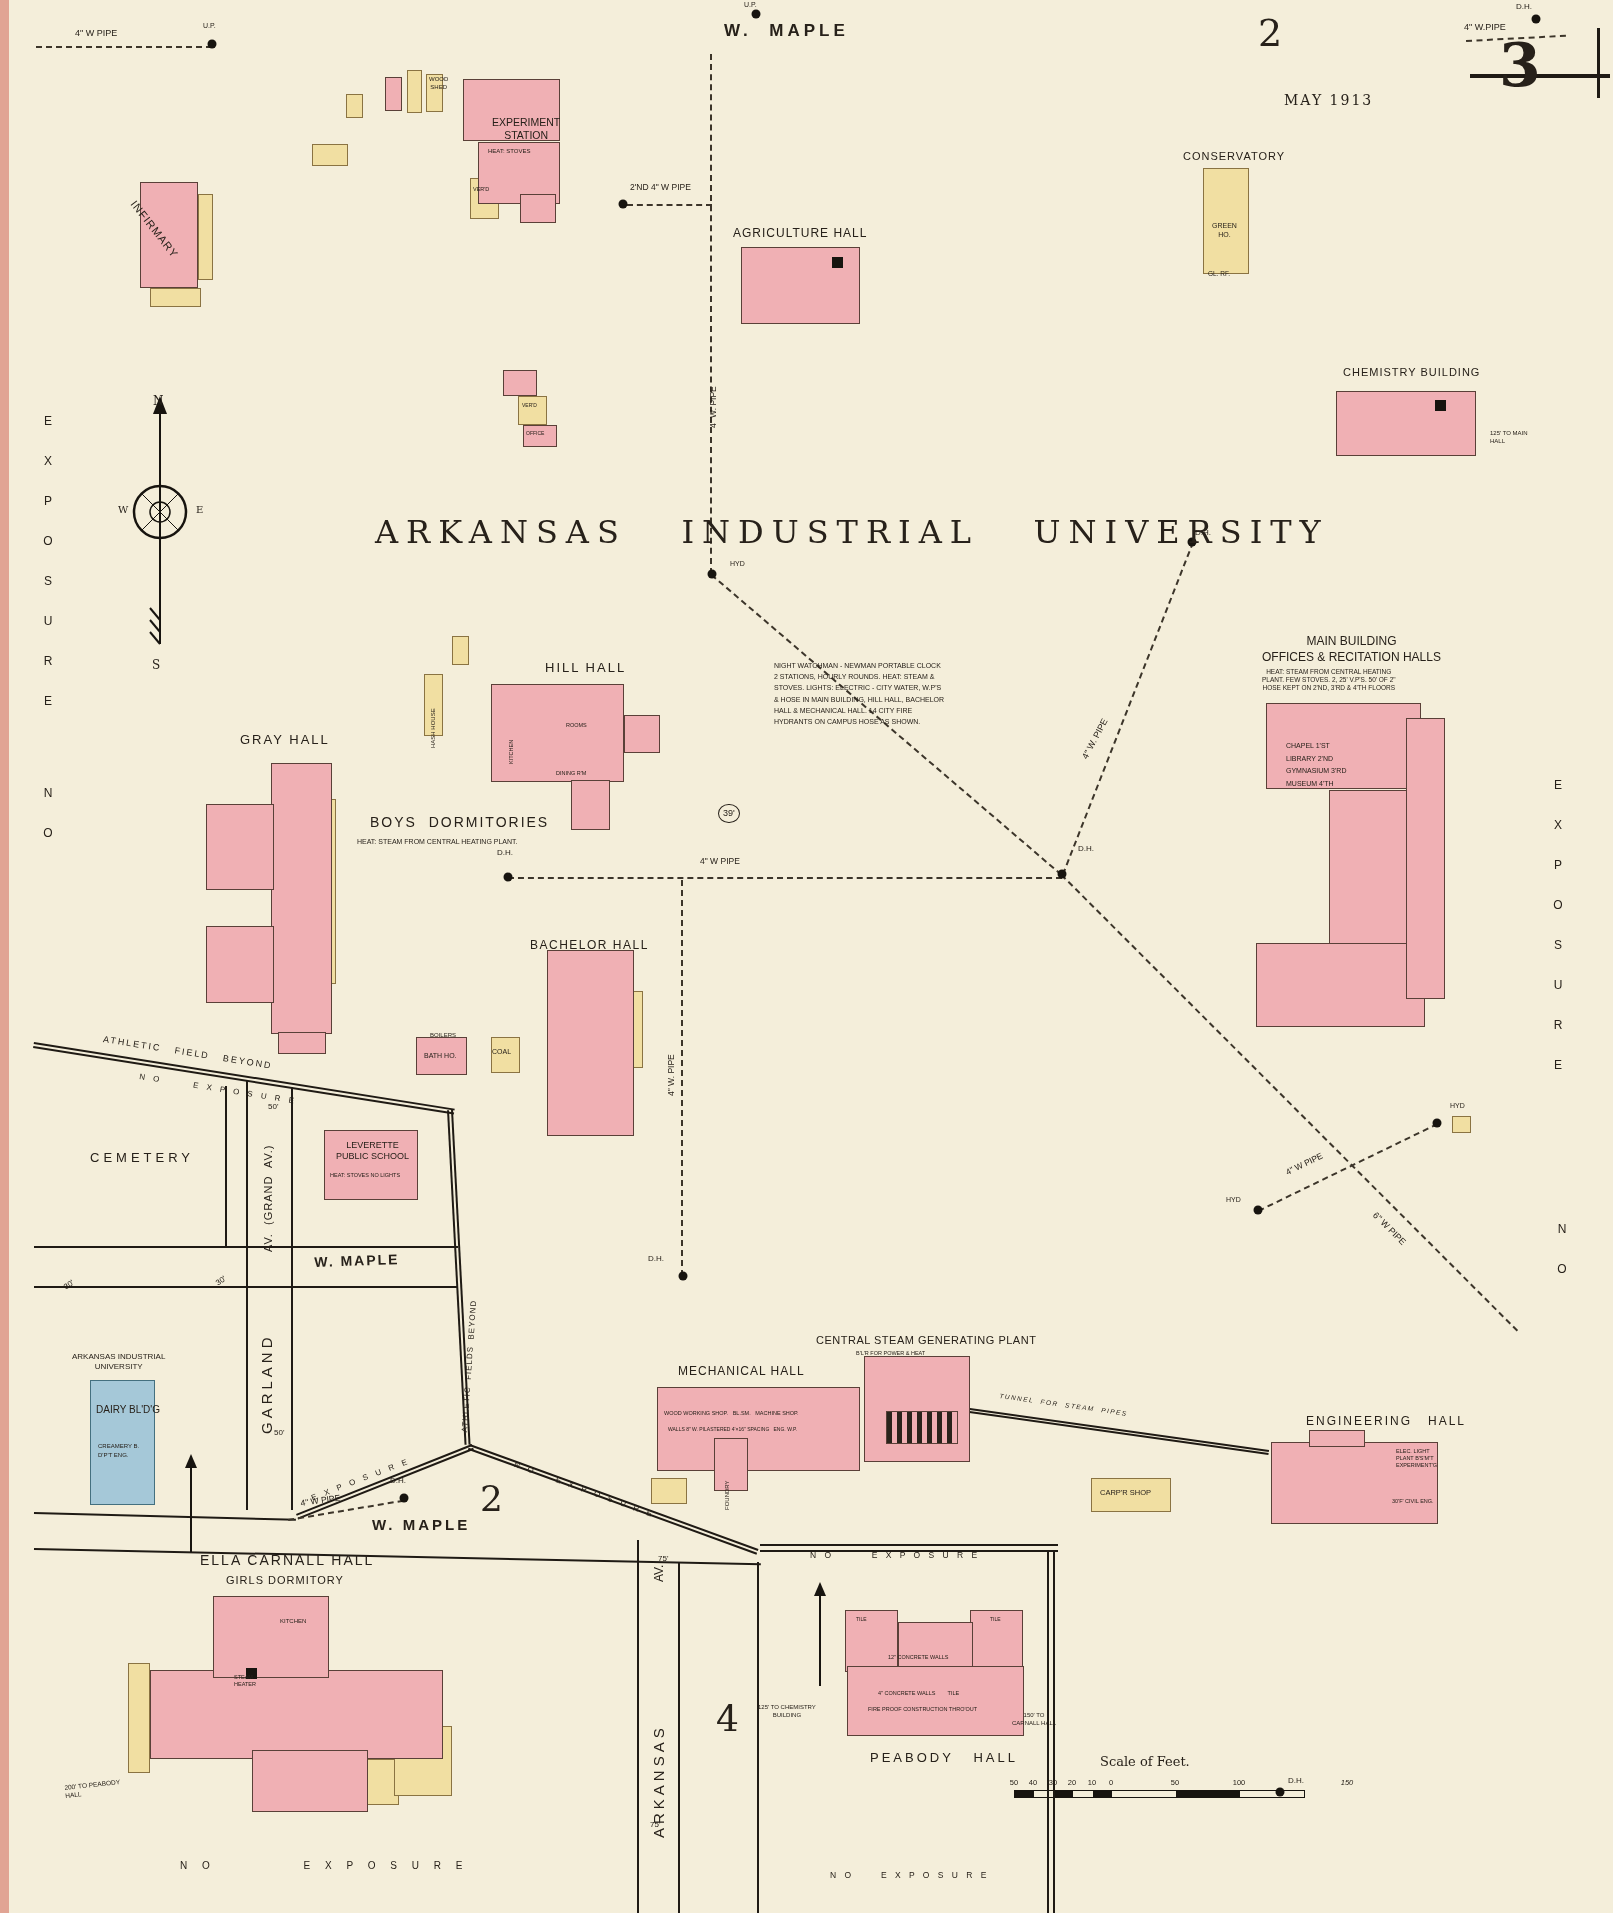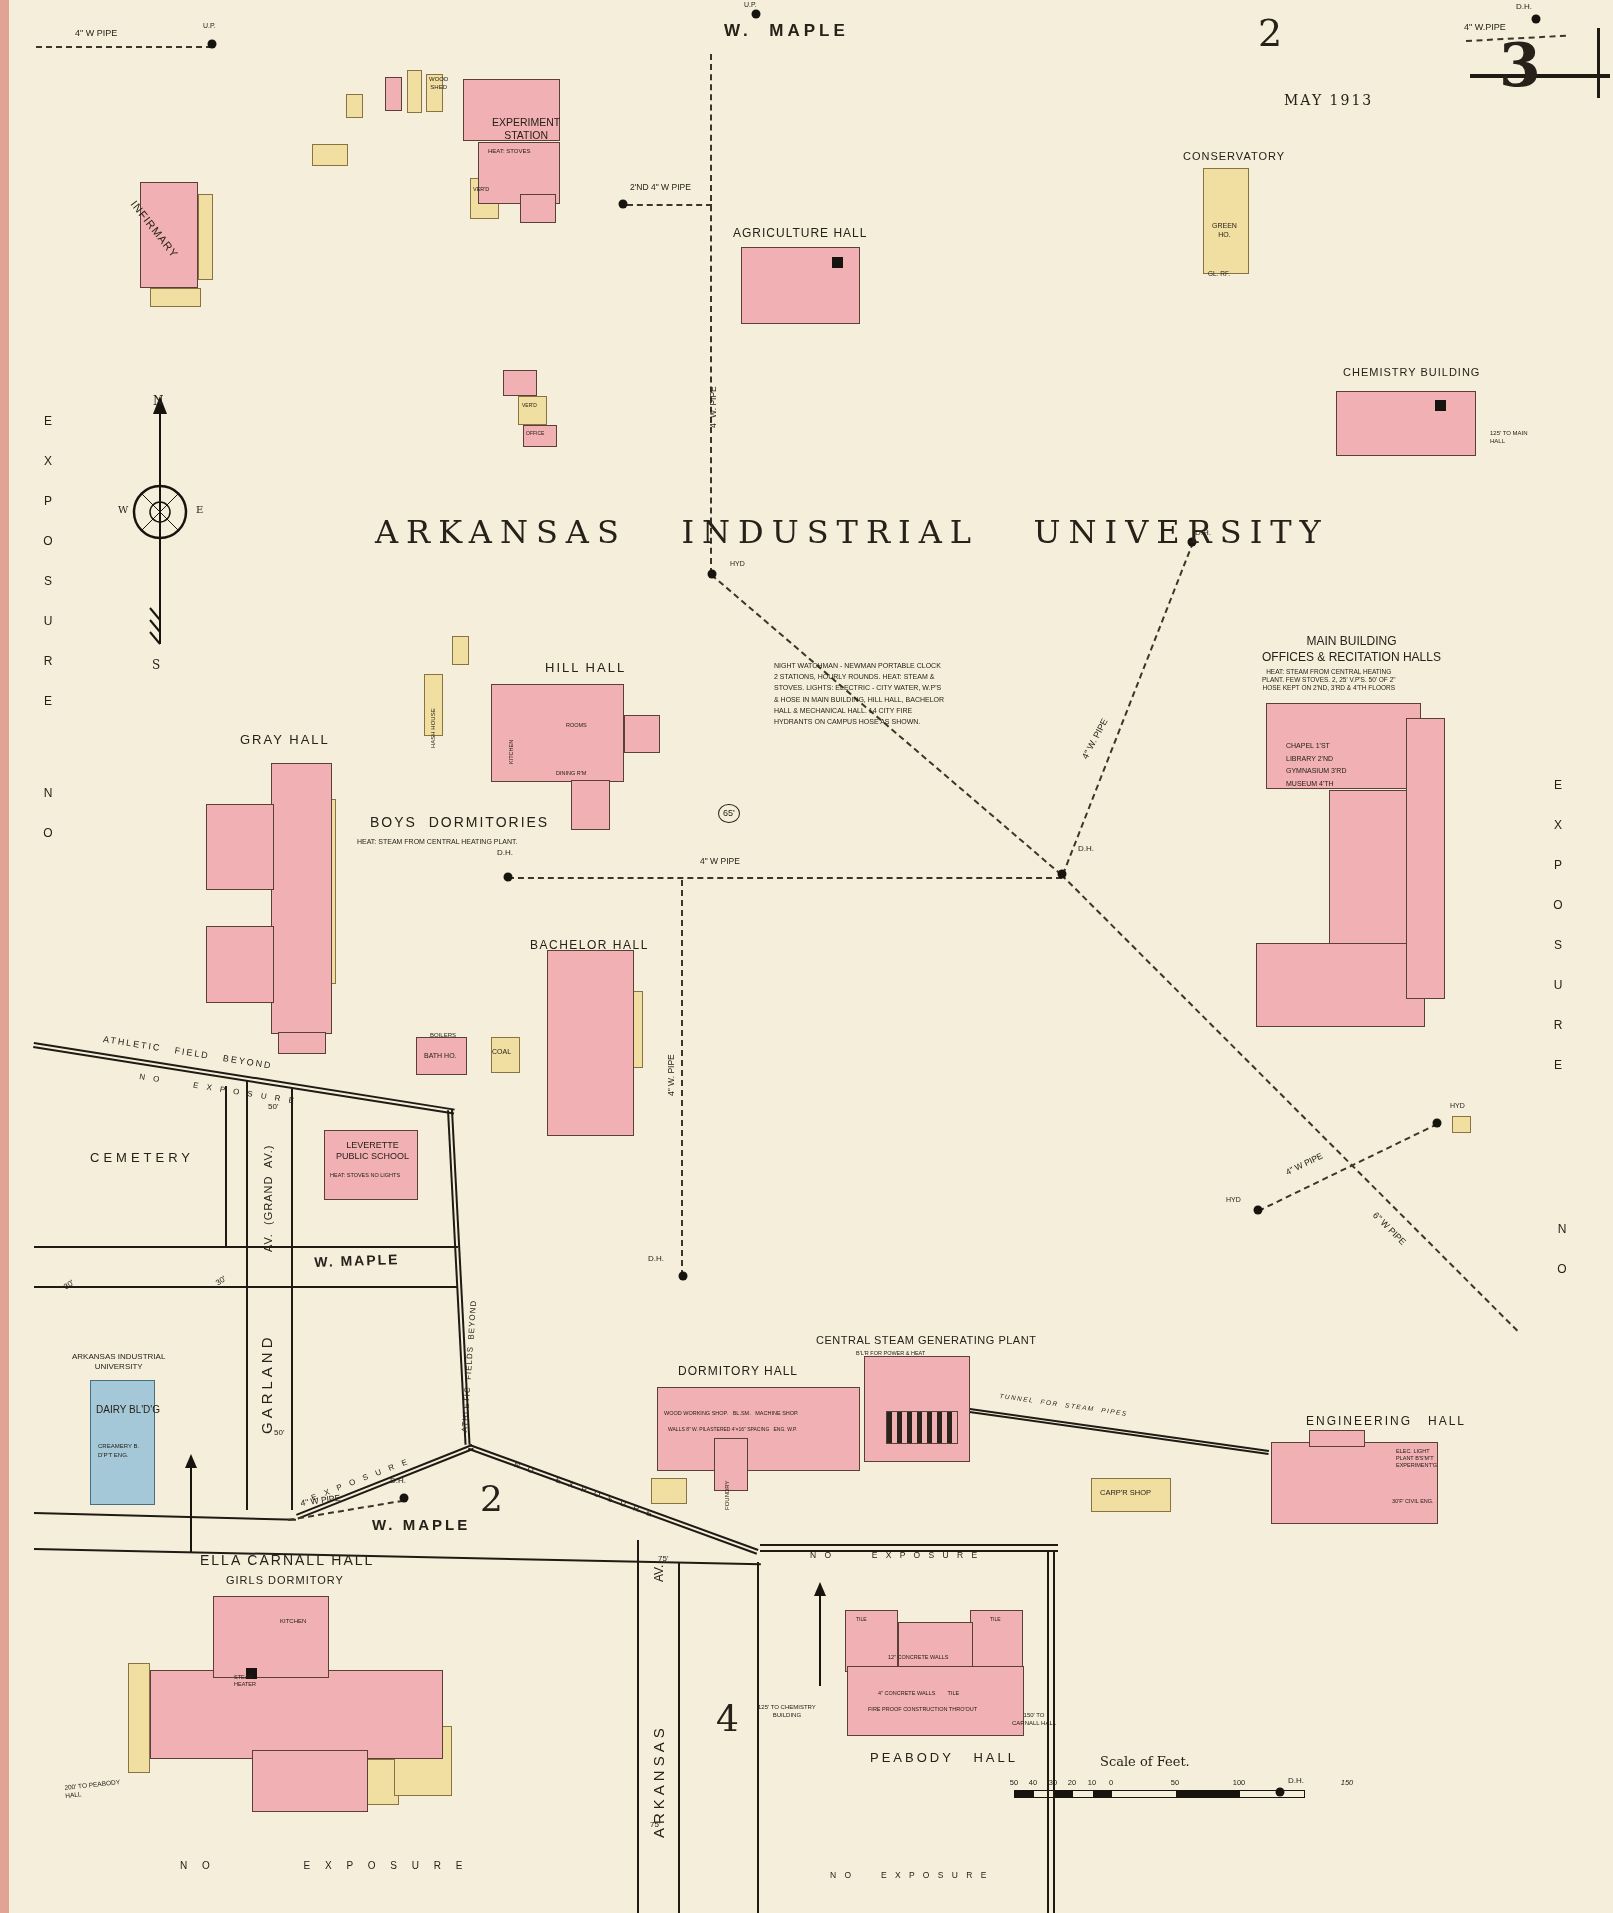--- a/index.html
+++ b/index.html
@@ -229,21 +229,21 @@
 HOSE KEPT ON 2'ND, 3'RD &amp; 4'TH FLOORS</div>
     <div class="lbl" style="left: 1286px; top: 740px; font-size: 7px; line-height: 1.8;">CHAPEL 1'ST
 LIBRARY 2'ND
 GYMNASIUM 3'RD
 MUSEUM 4'TH</div>
     <div class="lbl" style="left: 1080px; top: 756px; font-size: 9px; transform: rotate(-62deg);">4" W. PIPE</div>
     <div class="lbl" style="left: 1195px; top: 528px; font-size: 8px;">D.H.</div>
     <div class="lbl" style="left: 497px; top: 848px; font-size: 8px;">D.H.</div>
     <div class="lbl" style="left: 1078px; top: 844px; font-size: 8px;">D.H.</div>
     <div class="lbl" style="left: 700px; top: 856px; font-size: 8.5px;">4" W PIPE</div>
-    <div class="lbl circ" style="left: 718px; top: 804px; font-size: 9px;">65'</div>
+    <div class="lbl circ" style="left: 718px; top: 804px; font-size: 9px;">39'</div>
     <div class="lbl" style="left: 530px; top: 938px; font-size: 12px; letter-spacing: 1.5px;">BACHELOR HALL</div>
     <div class="lbl" style="left: 430px; top: 1032px; font-size: 6px;">BOILERS</div>
     <div class="lbl" style="left: 424px; top: 1052px; font-size: 7px;">BATH HO.</div>
     <div class="lbl" style="left: 492px; top: 1048px; font-size: 7px;">COAL</div>
     <div class="lbl" style="left: 666px; top: 1096px; font-size: 8.5px; transform: rotate(-90deg);">4" W. PIPE</div>
     <div class="lbl" style="left: 648px; top: 1254px; font-size: 8px;">D.H.</div>
     <div class="lbl" style="left: 1378px; top: 1210px; font-size: 9px; transform: rotate(45deg);">6" W PIPE</div>
     <div class="lbl" style="left: 1284px; top: 1168px; font-size: 8.5px; transform: rotate(-26deg);">4" W PIPE</div>
     <div class="lbl" style="left: 1226px; top: 1196px; font-size: 7px;">HYD</div>
     <div class="lbl" style="left: 1450px; top: 1102px; font-size: 7px;">HYD</div>
@@ -263,21 +263,21 @@
     <div class="lbl" style="left: 460px; top: 1432px; font-size: 8px; letter-spacing: 1px; transform: rotate(-86deg);">ATHLETIC  FIELDS  BEYOND</div>
     <div class="lbl" style="left: 310px; top: 1494px; font-size: 8px; letter-spacing: 3px; transform: rotate(-21deg);">E X P O S U R E</div>
     <div class="lbl" style="left: 516px; top: 1460px; font-size: 8px; letter-spacing: 3px; transform: rotate(20deg);">N O    E X P O S U R E</div>
     <div class="lbl" style="left: 72px; top: 1352px; font-size: 8px; text-align: center;">ARKANSAS INDUSTRIAL
 UNIVERSITY</div>
     <div class="lbl" style="left: 96px; top: 1404px; font-size: 10px;">DAIRY BL'D'G</div>
     <div class="lbl" style="left: 98px; top: 1442px; font-size: 6px; line-height: 1.5;">CREAMERY B.
 D'P'T ENG.</div>
     <div class="lbl" style="left: 300px; top: 1498px; font-size: 8.5px; transform: rotate(-8deg);">4" W PIPE</div>
     <div class="lbl" style="left: 390px; top: 1476px; font-size: 8px;">D.H.</div>
-    <div class="lbl" style="left: 678px; top: 1364px; font-size: 12px; letter-spacing: 1px;">DORMITORY HALL</div>
+    <div class="lbl" style="left: 678px; top: 1364px; font-size: 12px; letter-spacing: 1px;">MECHANICAL HALL</div>
     <div class="lbl" style="left: 664px; top: 1410px; font-size: 5.5px;">WOOD WORKING SHOP.   BL.SM.   MACHINE SHOP.</div>
     <div class="lbl" style="left: 668px; top: 1426px; font-size: 5px;">WALLS 8" W. PILASTERED 4'×16" SPACING   ENG. W.P.</div>
     <div class="lbl" style="left: 724px; top: 1510px; font-size: 6px; transform: rotate(-90deg);">FOUNDRY</div>
     <div class="lbl" style="left: 816px; top: 1334px; font-size: 11px; letter-spacing: 0.5px;">CENTRAL STEAM GENERATING PLANT</div>
     <div class="lbl" style="left: 856px; top: 1350px; font-size: 5.5px;">B'L'R FOR POWER &amp; HEAT</div>
     <div class="lbl" style="left: 1000px; top: 1392px; font-size: 6.5px; letter-spacing: 1.5px; font-style: italic; transform: rotate(8deg);">TUNNEL  FOR  STEAM  PIPES</div>
     <div class="lbl" style="left: 1306px; top: 1414px; font-size: 12px; letter-spacing: 2px;">ENGINEERING   HALL</div>
     <div class="lbl" style="left: 1396px; top: 1448px; font-size: 5.5px;">ELEC. LIGHT
 PLANT B'S'M'T
 EXPERIMENT'G</div>

